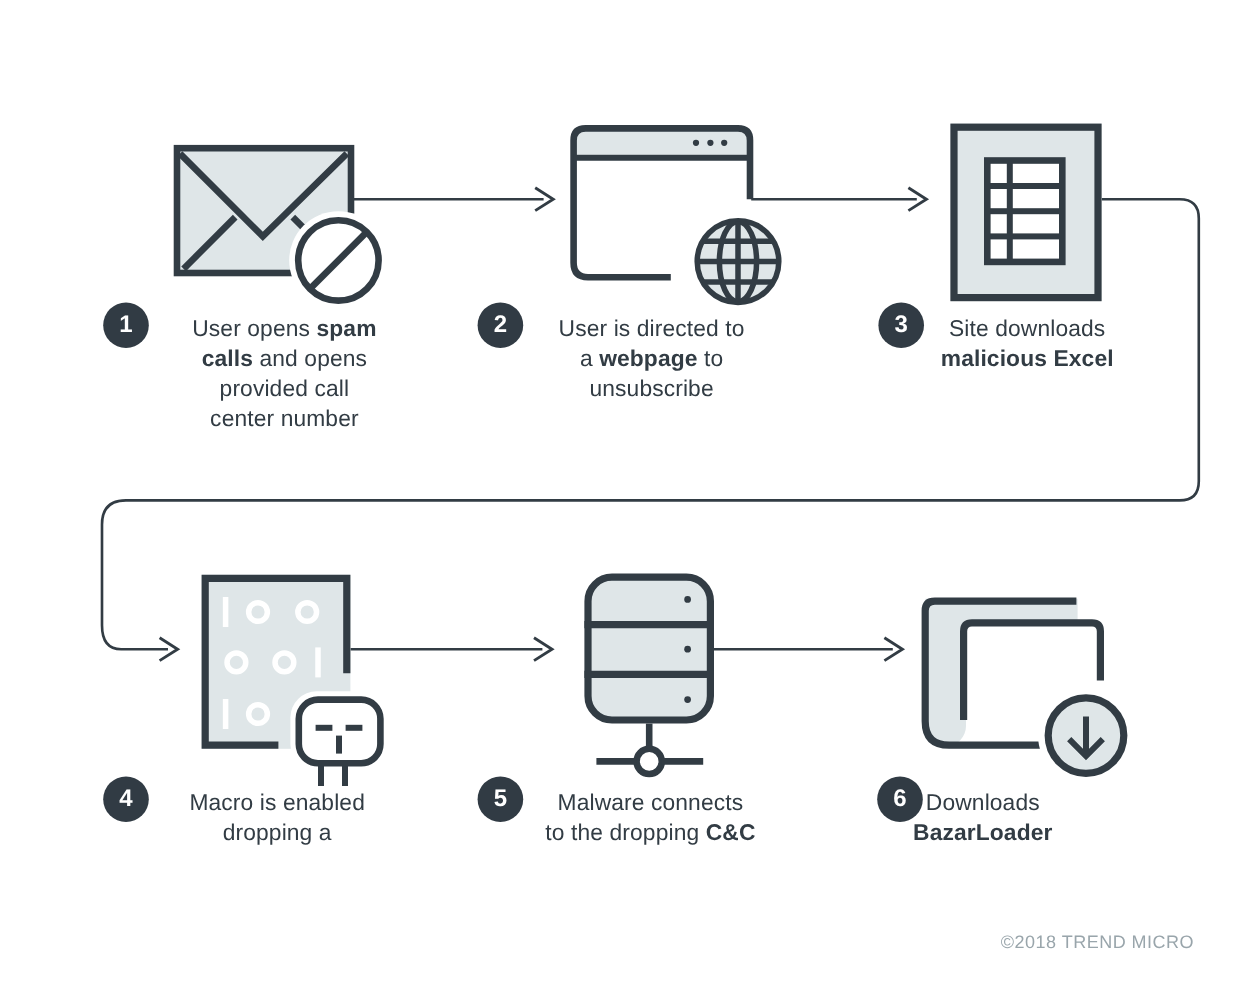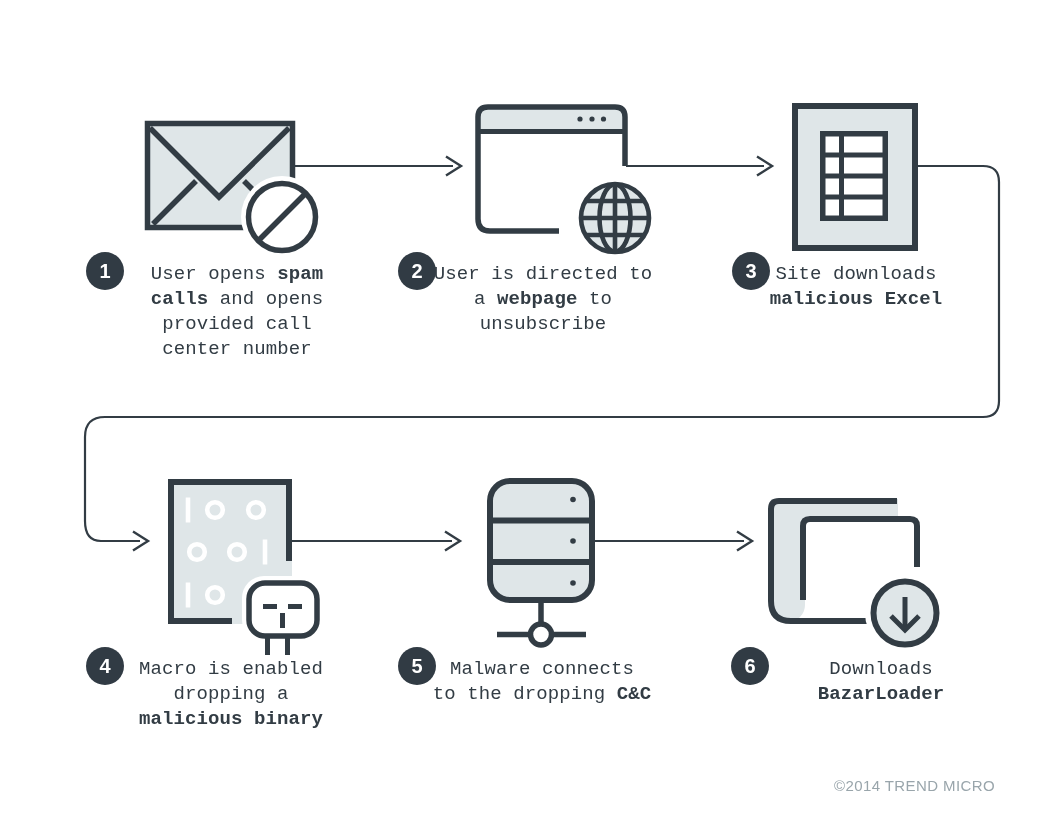--- a/index.html
+++ b/index.html
@@ -18,24 +18,24 @@
   .ch{stroke:#323c44;stroke-width:2.4;fill:none;stroke-linejoin:miter;}
   .wb{stroke:#ffffff;stroke-width:4.6;fill:none;}
   
   .badge{position:absolute;width:38px;height:38px;border-radius:50%;background:#313b44;
          color:#fff;font-size:20px;font-weight:700;display:flex;align-items:center;
          justify-content:center;line-height:1;}
   .b1{left:86px;top:252px}.b2{left:398px;top:252px}.b3{left:732px;top:252px}
   .b4{left:86px;top:647px}.b5{left:398px;top:647px}.b6{left:731px;top:647px}
   
   .caption{position:absolute;width:222px;text-align:center;font-size:19px;line-height:25px;
-           color:#323c44;letter-spacing:0.1px;font-family:Liberation Mono, monospace;}
+           color:#323c44;letter-spacing:0.1px;}
   .caption .b{font-weight:700;}
   .c1{left:126px;top:262px}.c2{left:432px;top:262px}.c3{left:745px;top:262px}
-  .c4{left:120px;top:657px}.c5{left:431px;top:657px}.c6{left:770px;top:657px}
+  .c4{left:120px;top:657px}.c5{left:431px;top:657px}.c6{left:708px;top:657px}
   .copyright{position:absolute;right:47px;top:777px;font-size:15px;color:#99a5ab;
              letter-spacing:0.4px;}
 </style>
 </head>
 <body>
 
 <div class="page">
 
   <svg class="art" width="1042" height="834" viewBox="0 0 1042 834">
 
@@ -169,25 +169,24 @@
       <div><span>a </span><span class="b">webpage</span><span> to</span></div>
       <div><span>unsubscribe</span></div>
     </div>
   <div class="caption c3">
       <div><span>Site downloads</span></div>
       <div><span class="b">malicious Excel</span></div>
     </div>
   <div class="caption c4">
       <div><span>Macro is enabled</span></div>
       <div><span>dropping a</span></div>
-      <div><span class="b">malicious binary</span></div>
     </div>
   <div class="caption c5">
       <div><span>Malware connects</span></div>
       <div><span>to the dropping </span><span class="b">C&amp;C</span></div>
     </div>
   <div class="caption c6">
       <div><span>Downloads</span></div>
       <div><span class="b">BazarLoader</span></div>
     </div>
 
-  <div class="copyright">©2014 TREND MICRO</div>
+  <div class="copyright">©2018 TREND MICRO</div>
 </div>
 
 </body></html>

